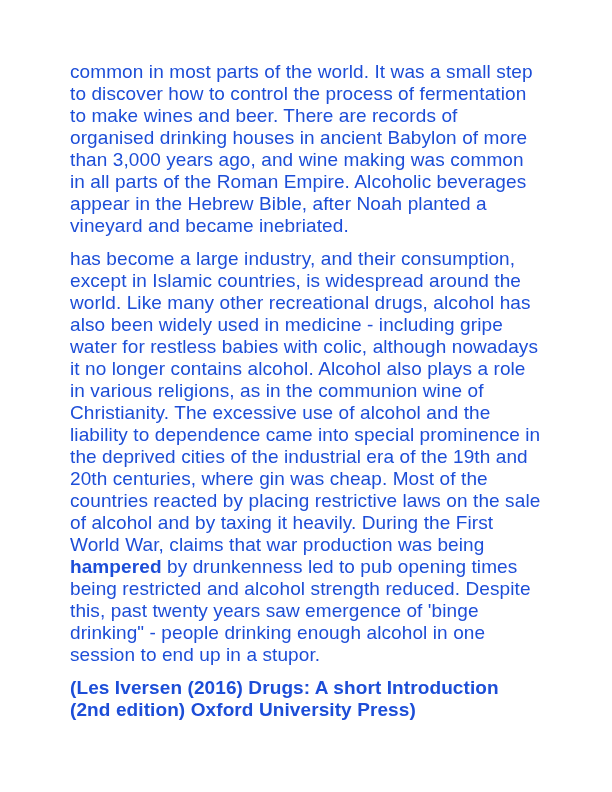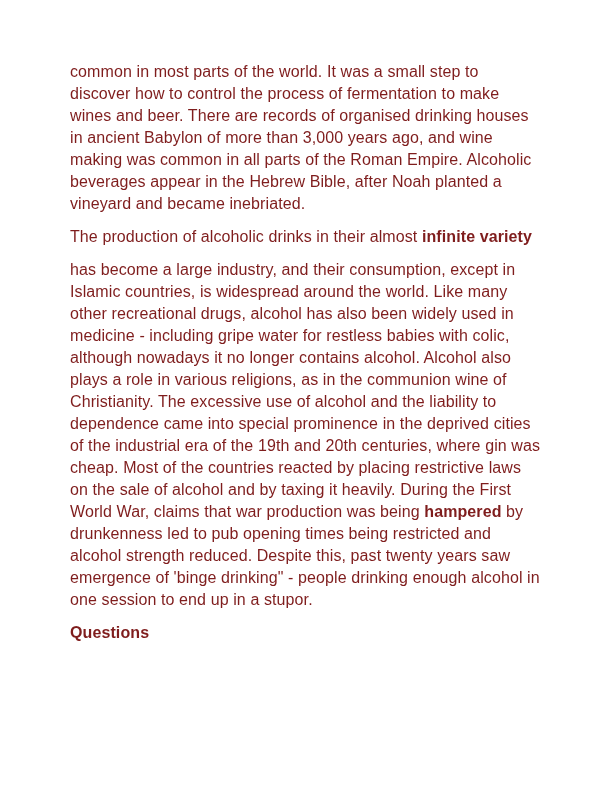--- a/index.html
+++ b/index.html
@@ -16,43 +16,42 @@
   .page {
     position: relative;
     width: 612px;
     height: 792px;
     background: #ffffff;
     box-sizing: border-box;
     padding: 61px 70px 0 70px;
   }
   .doc {
     width: 472px;
-    color: #7f1d1d;
-    font-size: 16px;
+    color: #1d4ed8;
+    font-size: 19px;
     line-height: 22px;
     letter-spacing: 0.1px;
   }
   .para {
     margin: 0 0 11px 0;
     padding: 0;
   }
   .bold {
     font-weight: bold;
   }
 </style>
 </head>
 <body>
 
 <div class="page">
   <div class="doc">
 
     <p class="para"><span>common in most parts of the world. It was a small step to discover how to control the process of fermentation to make wines and beer. There are records of organised drinking houses in ancient Babylon of more than 3,000 years ago, and wine making was common in all parts of the Roman Empire. Alcoholic beverages appear in the Hebrew Bible, after Noah planted a vineyard and became inebriated.</span></p>
 
-    <p class="para"><span>The production of alcoholic drinks in their almost </span><span class="bold">infinite variety</span></p>
 
     <p class="para"><span>has become a large industry, and their consumption, except in Islamic countries, is widespread around the world. Like many other recreational drugs, alcohol has also been widely used in medicine - including gripe water for restless babies with colic, although nowadays it no longer contains alcohol. Alcohol also plays a role in various religions, as in the communion wine of Christianity. The excessive use of alcohol and the liability to dependence came into special prominence in the deprived cities of the industrial era of the 19th and 20th centuries, where gin was cheap. Most of the countries reacted by placing restrictive laws on the sale of alcohol and by taxing it heavily. During the First World War, claims that war production was being </span><span class="bold">hampered</span><span> by drunkenness led to pub opening times being restricted and alcohol strength reduced. Despite this, past twenty years saw emergence of 'binge drinking" - people drinking enough alcohol in one session to end up in a stupor.</span></p>
 
+    <p class="para bold"><span>(Les Iversen (2016) Drugs: A short Introduction (2nd edition) Oxford University Press)</span></p>
 
-    <p class="para bold"><span>Questions</span></p>
 
 
   </div>
 </div>
 
 </body></html>

